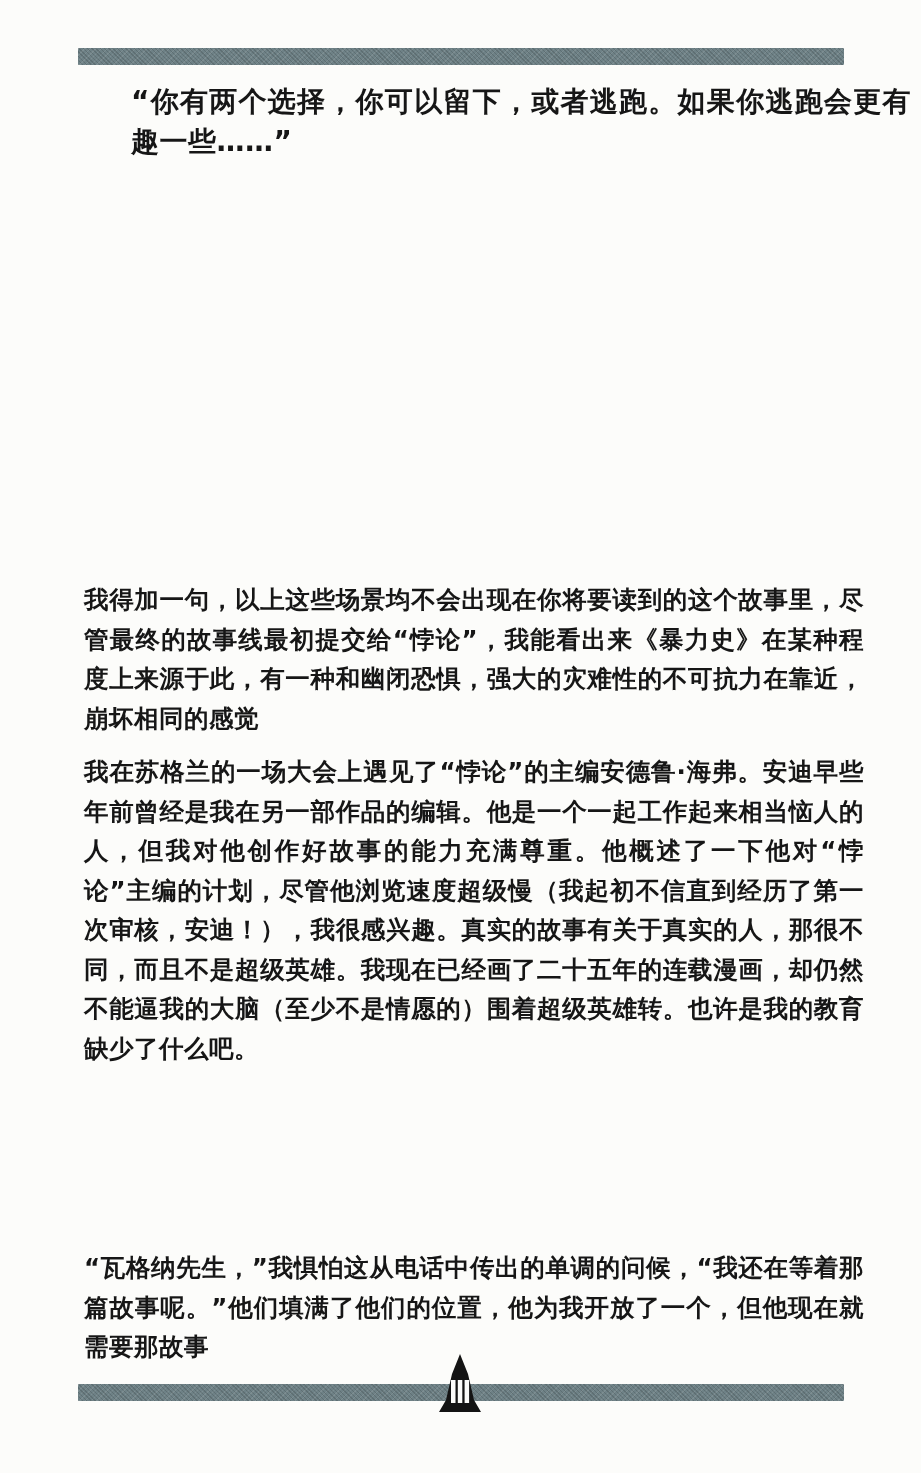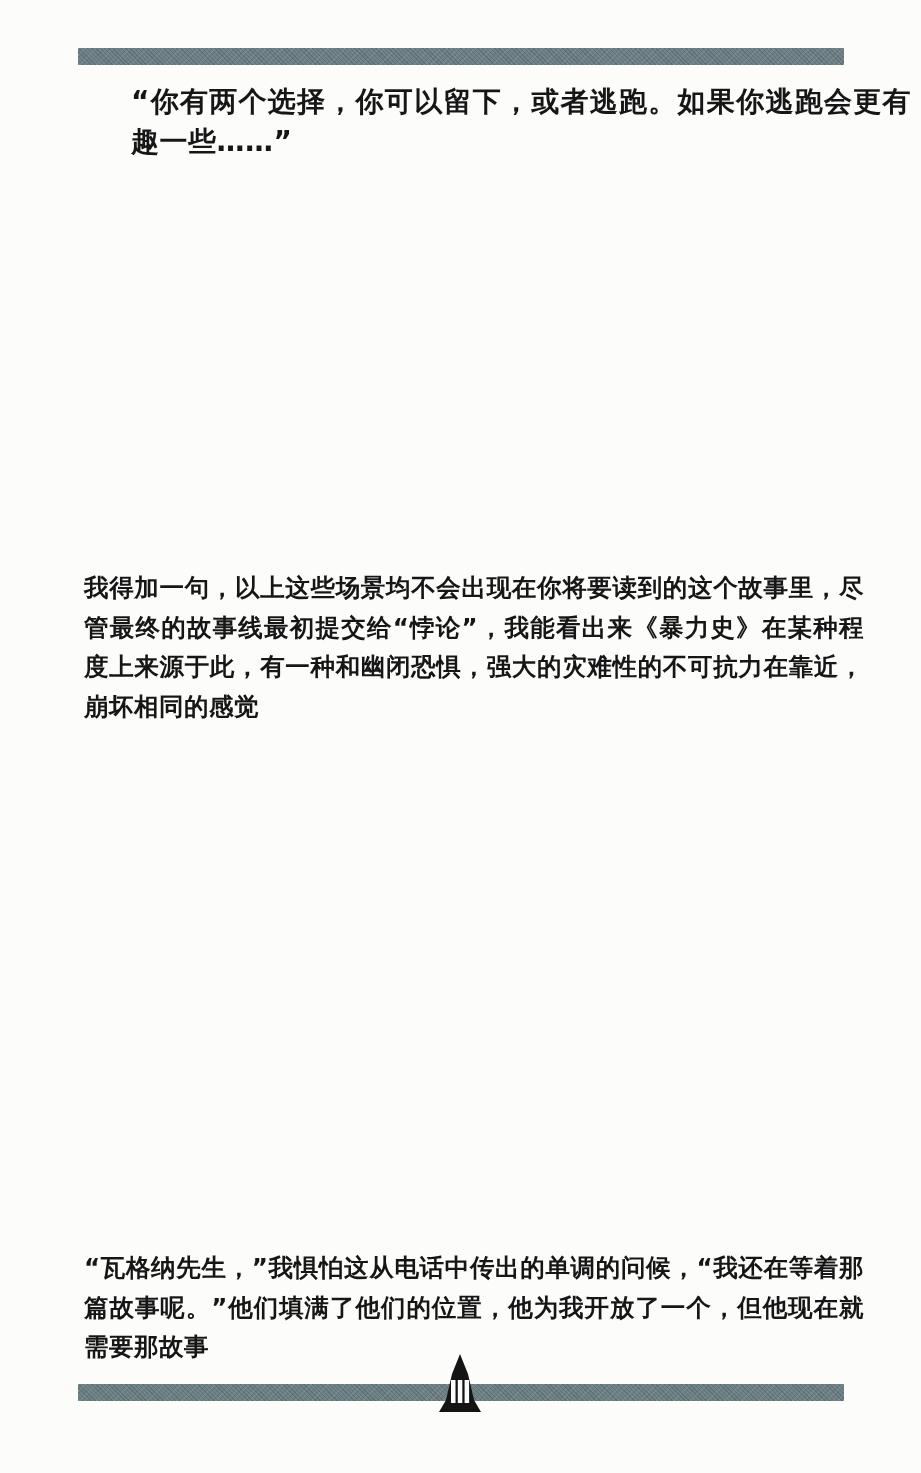--- a/index.html
+++ b/index.html
@@ -39,41 +39,42 @@
     letter-spacing: 0.5px;
     color: #161616;
     text-align: justify;
     text-justify: inter-ideograph;
     font-weight: 600;
   }
   .para.quote-line { left: 88px; font-size: 28px; margin-left: 43px; }
   .p1 { top: 82px; }
   .p2 { top: 190px; }
   .p3 { top: 332px; }
-  .p4 { top: 568px; }
+  .p4 { top: 580px; }
   .p5 { top: 752px; }
   .p6 { top: 1104px; }
   .p7 { top: 1248px; }
   .footer-icon {
     position: absolute;
     left: 434px;
     top: 1354px;
     width: 52px;
     height: 60px;
   }
 </style>
 </head>
 <body>
 
 <div class="page">
 
   <div class="deco-bar top"></div>
 
   <p class="para quote-line p1">“你有两个选择，你可以留下，或者逃跑。如果你逃跑会更有趣一些……”</p>
   <p class="para p4">我得加一句，以上这些场景均不会出现在你将要读到的这个故事里，尽管最终的故事线最初提交给“悖论”，我能看出来《暴力史》在某种程度上来源于此，有一种和幽闭恐惧，强大的灾难性的不可抗力在靠近，崩坏相同的感觉</p>
+  <p class="para p5">我在苏格兰的一场大会上遇见了“悖论”的主编安德鲁·海弗。安迪早些年前曾经是我在另一部作品的编辑。他是一个一起工作起来相当恼人的人，但我对他创作好故事的能力充满尊重。他概述了一下他对“悖论”主编的计划，尽管他浏览速度超级慢（我起初不信直到经历了第一次审核，安迪！），我很感兴趣。真实的故事有关于真实的人，那很不同，而且不是超级英雄。我现在已经画了二十五年的连载漫画，却仍然不能逼我的大脑（至少不是情愿的）围着超级英雄转。也许是我的教育缺少了什么吧。</p>
   <p class="para p7">“瓦格纳先生，”我惧怕这从电话中传出的单调的问候，“我还在等着那篇故事呢。”他们填满了他们的位置，他为我开放了一个，但他现在就需要那故事</p>
 
   <div class="deco-bar bottom"></div>
 
   <div class="footer-icon">
     <svg viewBox="0 0 52 60" width="52" height="60" aria-hidden="true">
       <polygon points="26,0 34,20 40,46 47,58 5,58 12,46 18,20" fill="#141414"></polygon>
       <rect x="17" y="26" width="4.5" height="23" fill="#fcfcfa"></rect>
       <rect x="23.8" y="26" width="4.5" height="23" fill="#fcfcfa"></rect>
       <rect x="30.6" y="26" width="4.5" height="23" fill="#fcfcfa"></rect>

